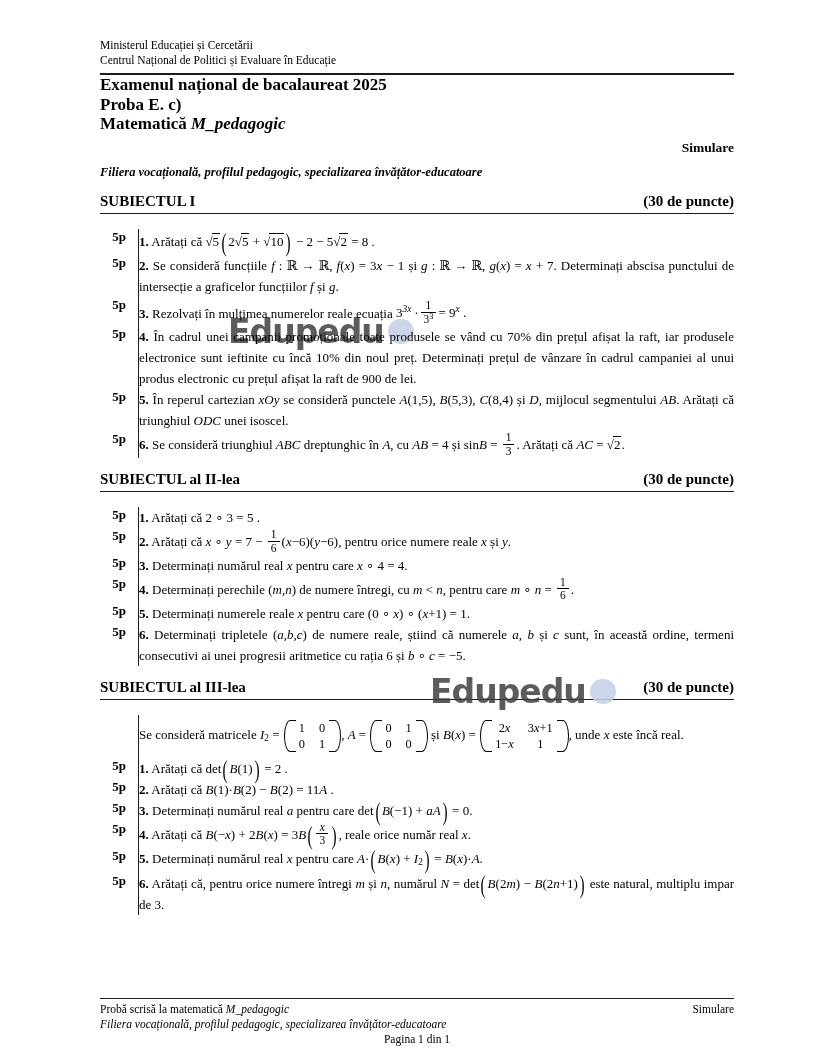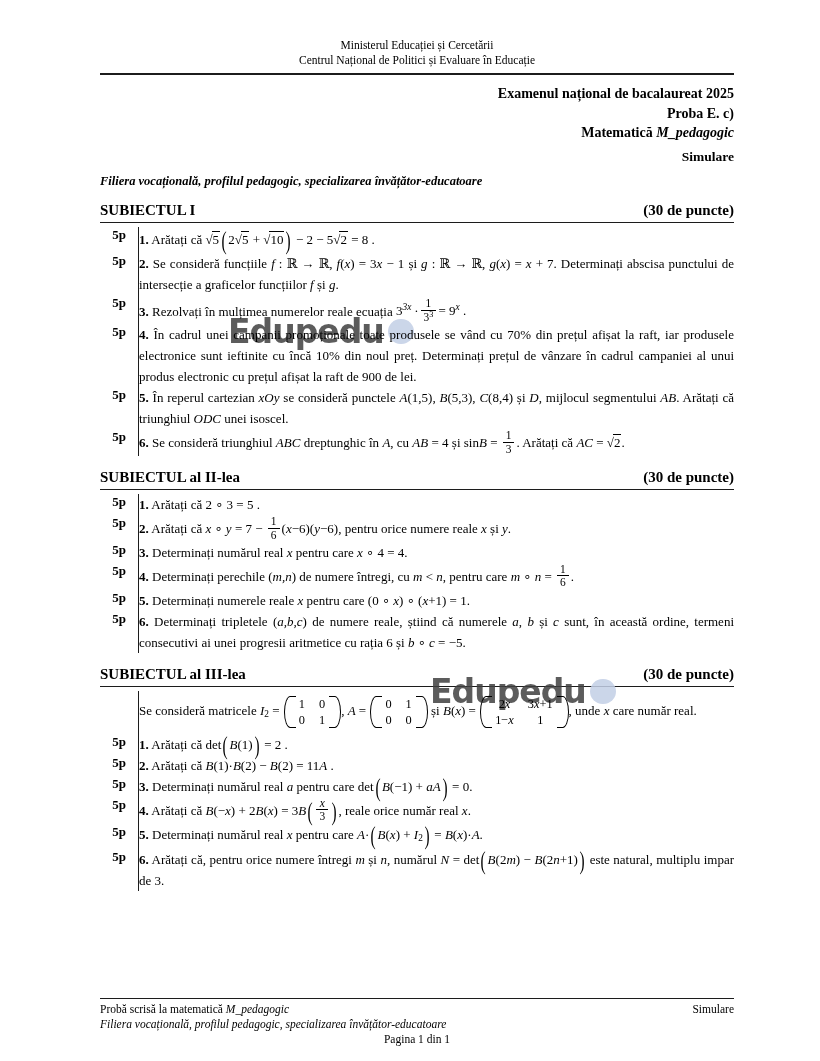--- a/index.html
+++ b/index.html
@@ -42,36 +42,34 @@
     border-radius: 50%;
     background: #c3cfe6;
     vertical-align: -.04em;
     margin-left: .13em;
   }
   .wm1 { left: 228px; top: 312px; font-size: 33px; }
   .wm2 { left: 430px; top: 672px; font-size: 33px; }
 
   
   .ministry {
-    text-align: center;
     font-size: 11.5px;
     line-height: 15px;
     position: relative; z-index: 2;
   }
   .rule-thick {
     border: 0;
     border-top: 2.4px solid #1c1c1c;
     margin: 5px 0 0 0;
   }
   .exam-title {
-    text-align: right;
-    font-weight: bold;
-    font-size: 14px;
+    text-align: left;
+    font-weight: bold;
+    font-size: 17px;
     line-height: 19.5px;
-    margin-top: 9px;
     position: relative; z-index: 2;
   }
   .exam-title .it { font-style: italic; }
   .simulare-top {
     text-align: right;
     font-weight: bold;
     font-size: 13.5px;
     margin-top: 6px;
     position: relative; z-index: 2;
   }
@@ -117,21 +115,21 @@
     border-top: 1.6px solid #1c1c1c;
     margin: 3px 0 0 0;
   }
 
   
   table.problems {
     width: 100%;
     border-collapse: collapse;
     position: relative;
     z-index: 2;
-    margin-top: 4px;
+    margin-top: 15px;
   }
   table.problems td {
     vertical-align: top;
     padding: 0;
     background: transparent;
   }
   td.pts {
     width: 38px;
     text-align: center;
     font-weight: bold;
@@ -501,21 +499,21 @@
                   </tr>
                   <tr>
                     <td>1−<span class="m">x</span></td>
                     <td>1</td>
                   </tr>
                 </tbody>
               </table>
               <span class="mbrak r"></span>
             </span><span>, unde</span>
         <span class="m">x</span>
-        <span>care număr real.</span>
+        <span>este încă real.</span>
       </td>
     </tr>
     <tr>
       <td class="pts">5p</td>
       <td class="body">
         <span class="num">1.</span>
         <span>Arătați că</span>
         <span class="mu">det<span class="paren-big">(</span><span class="m">B</span>(1)<span class="paren-big">)</span> = 2 .</span>
       </td>
     </tr>

